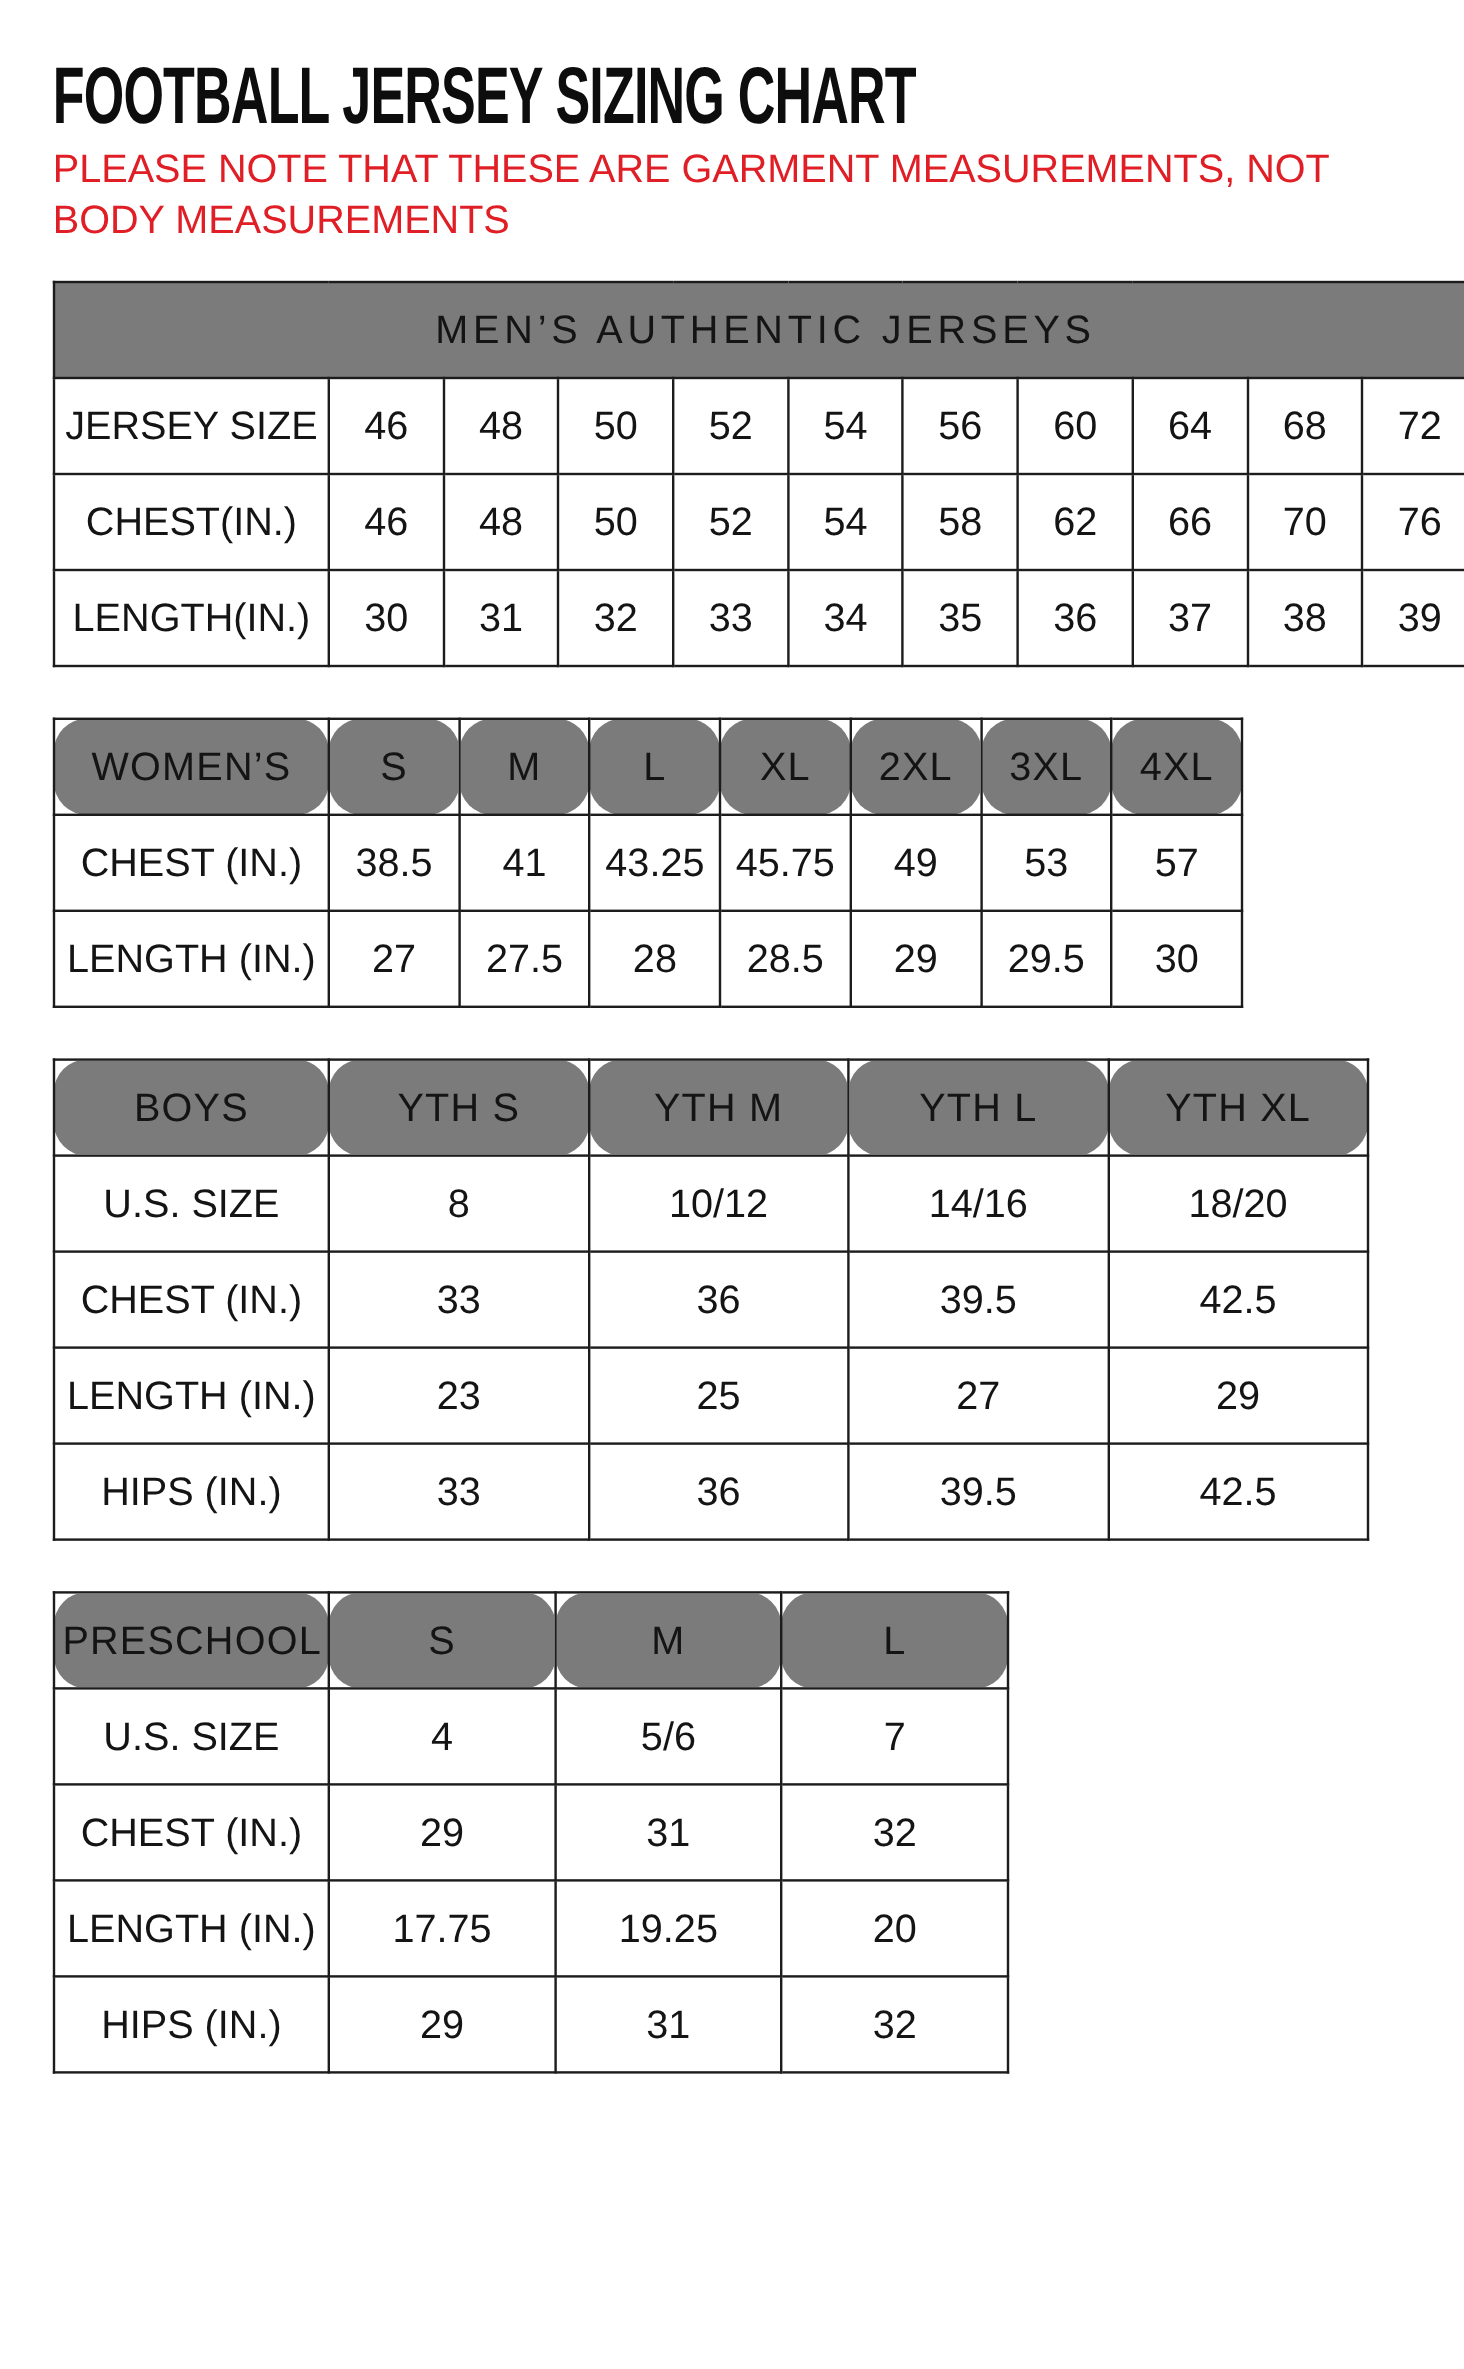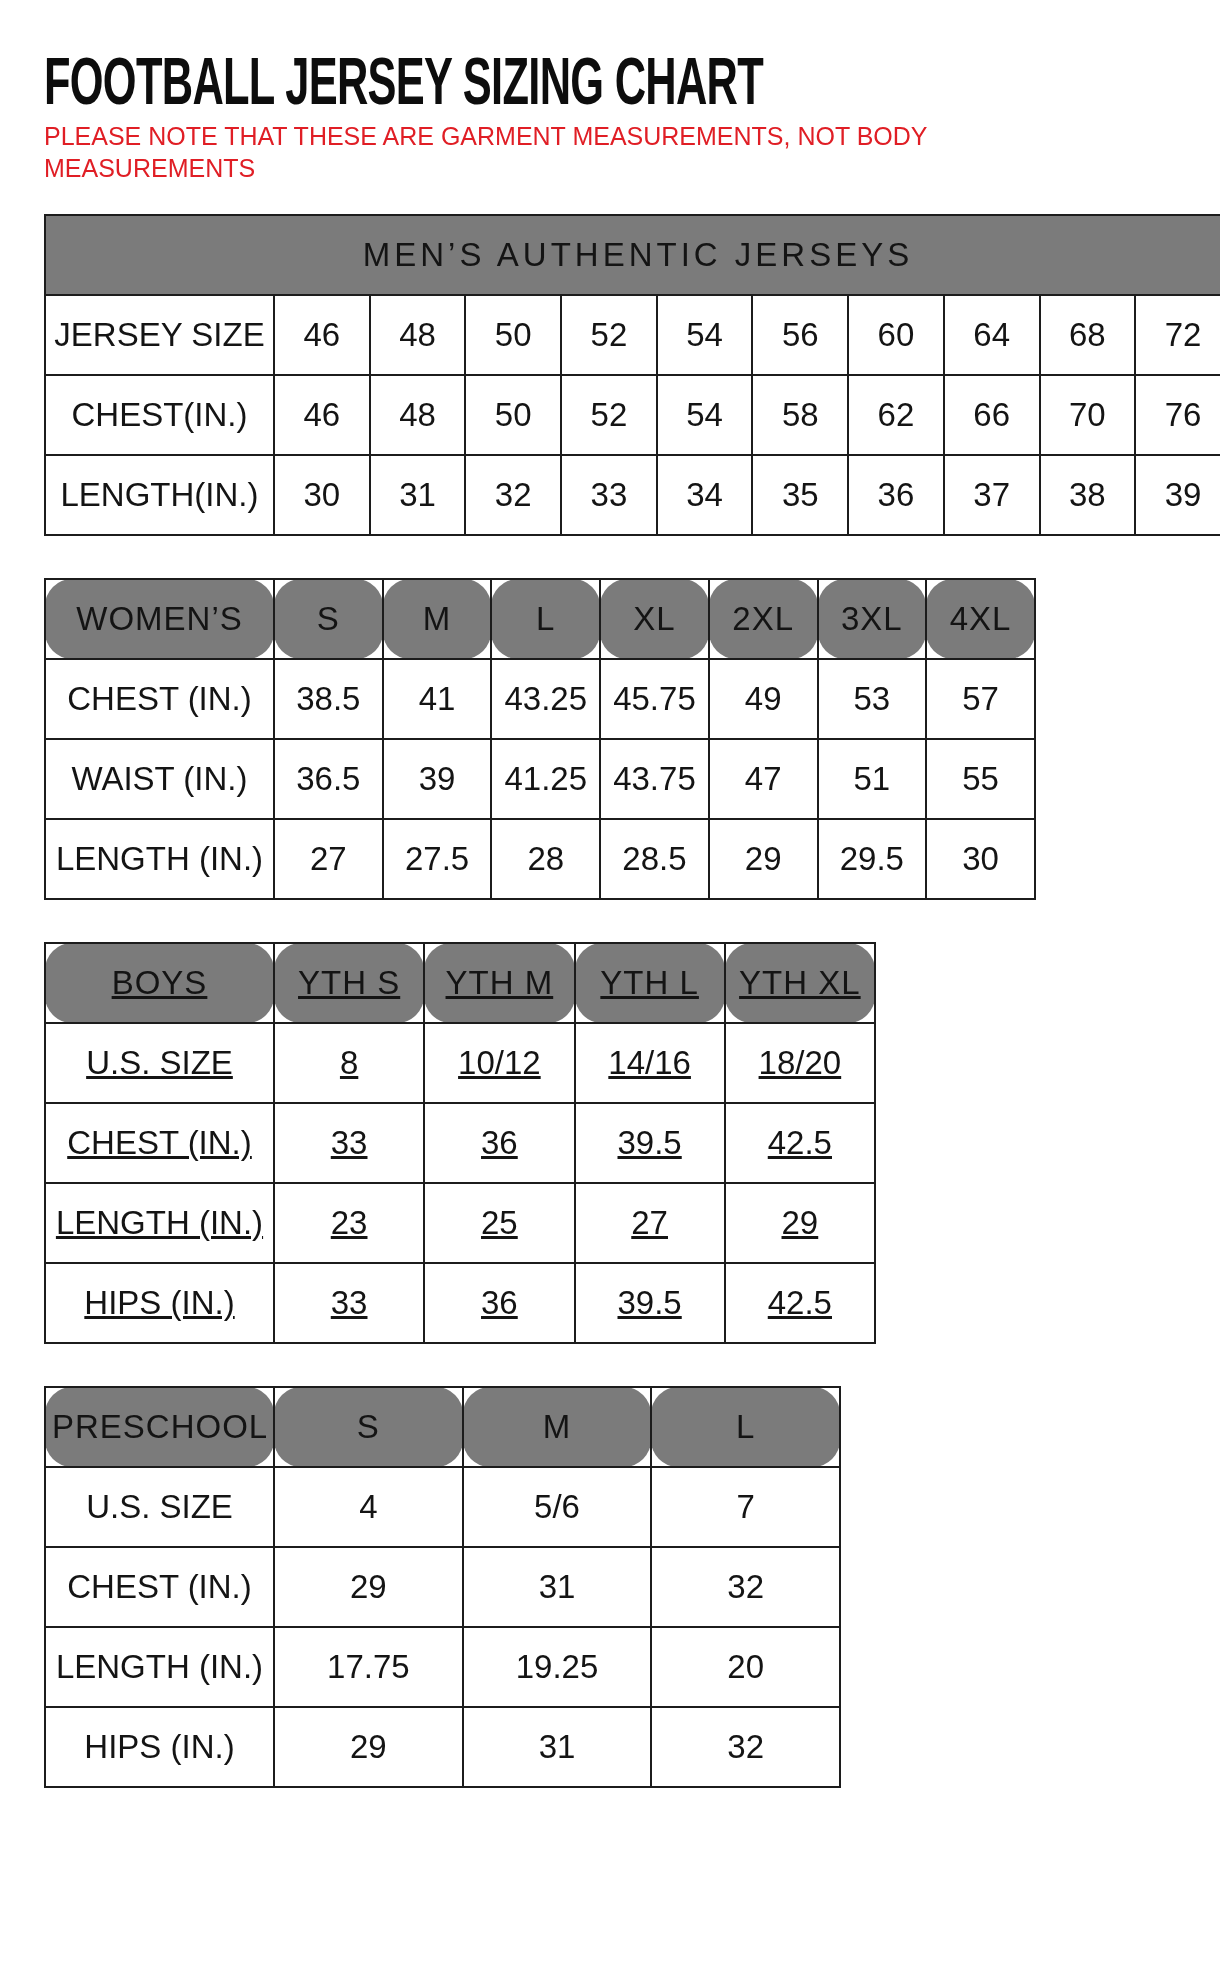--- a/index.html
+++ b/index.html
@@ -30,21 +30,21 @@
     letter-spacing: -1px;
     color: #0d0d0d;
     white-space: nowrap;
     display: inline-block;
     transform: scale(0.70, 1.08);
     transform-origin: left top;
   }
   .note {
     margin: 4px 0 30px 0;
     max-width: 1100px;
-    font-size: 25px;
+    font-size: 33px;
     line-height: 1.28;
     color: #e01e25;
   }
   table.tbl {
     border-collapse: collapse;
     table-layout: fixed;
     margin: 0 0 42px 0;
   }
   table.tbl th, table.tbl td {
     border: 2px solid #1c1c1c;
@@ -73,21 +73,21 @@
   th.gray {
     background: #7b7b7b;
     color: #ffffff;
     font-size: 33px;
     letter-spacing: 1px;
     padding: 15px 6px;
     border-radius: 27px;
   }
   .t-mens { width: 1188px; }
   .t-womens { width: 992px; }
-  .t-boys { width: 832px; text-decoration: underline; }
+  .t-boys { width: 1097px; }
   .t-preschool { width: 797px; }
 </style>
 </head>
 <body>
 
 <div class="page">
 
   <div class="title-wrap">
     <h1 class="title">FOOTBALL JERSEY SIZING CHART</h1>
   </div>
@@ -165,30 +165,20 @@
         <th class="lbl">CHEST (IN.)</th>
         <td>38.5</td>
         <td>41</td>
         <td>43.25</td>
         <td>45.75</td>
         <td>49</td>
         <td>53</td>
         <td>57</td>
       </tr>
       <tr>
-        <th class="lbl">WAIST (IN.)</th>
-        <td>36.5</td>
-        <td>39</td>
-        <td>41.25</td>
-        <td>43.75</td>
-        <td>47</td>
-        <td>51</td>
-        <td>55</td>
-      </tr>
-      <tr>
         <th class="lbl">LENGTH (IN.)</th>
         <td>27</td>
         <td>27.5</td>
         <td>28</td>
         <td>28.5</td>
         <td>29</td>
         <td>29.5</td>
         <td>30</td>
       </tr>
     </tbody>

